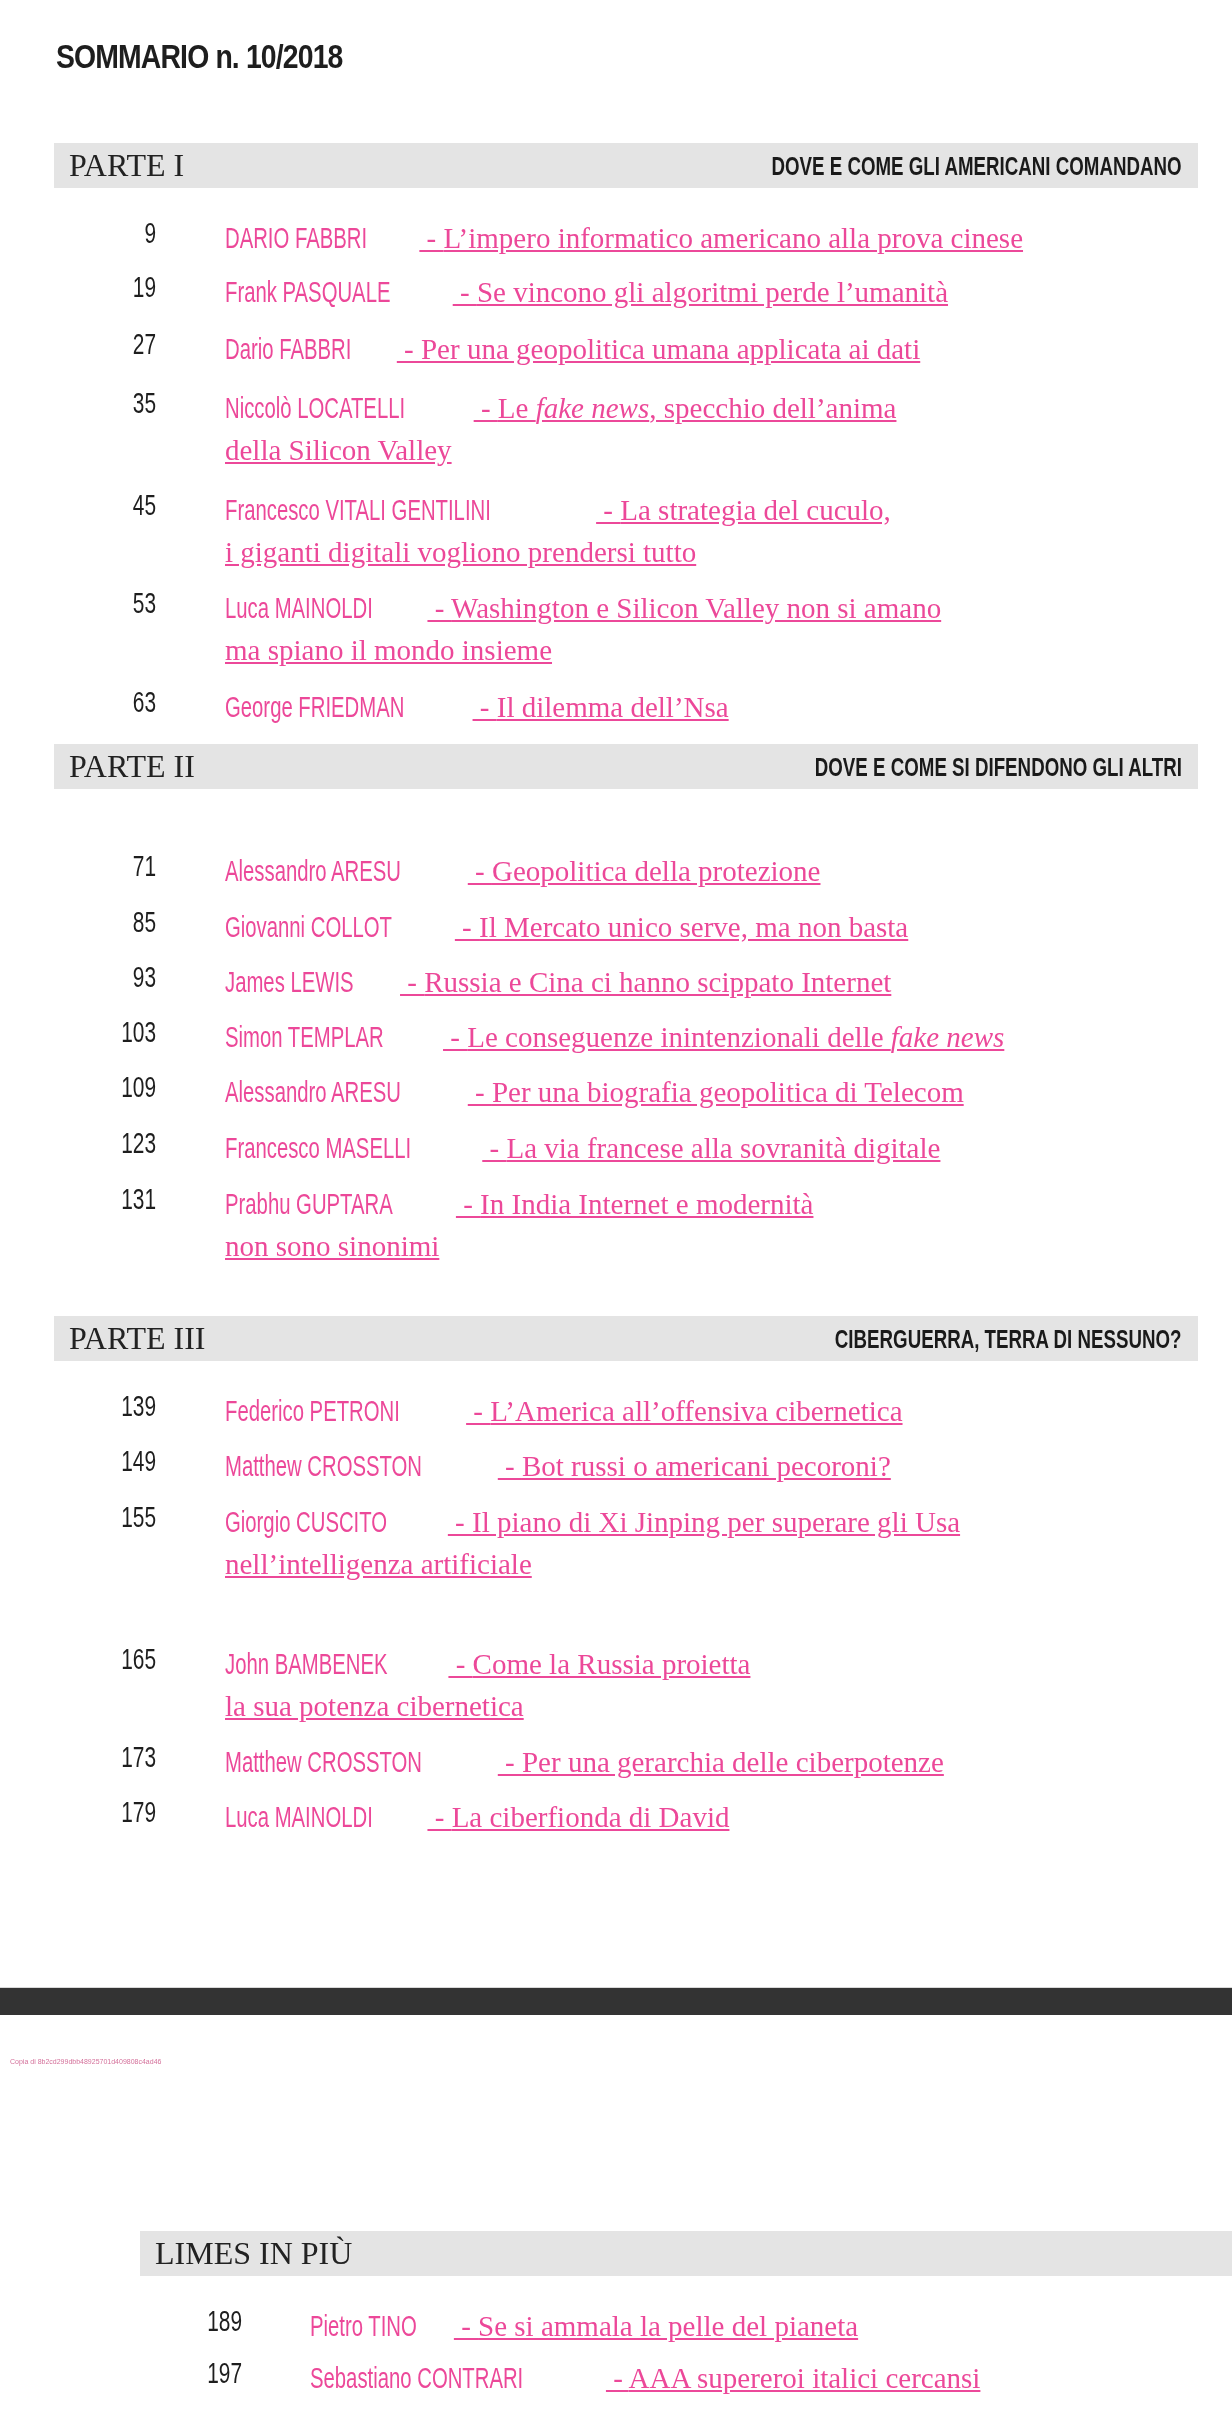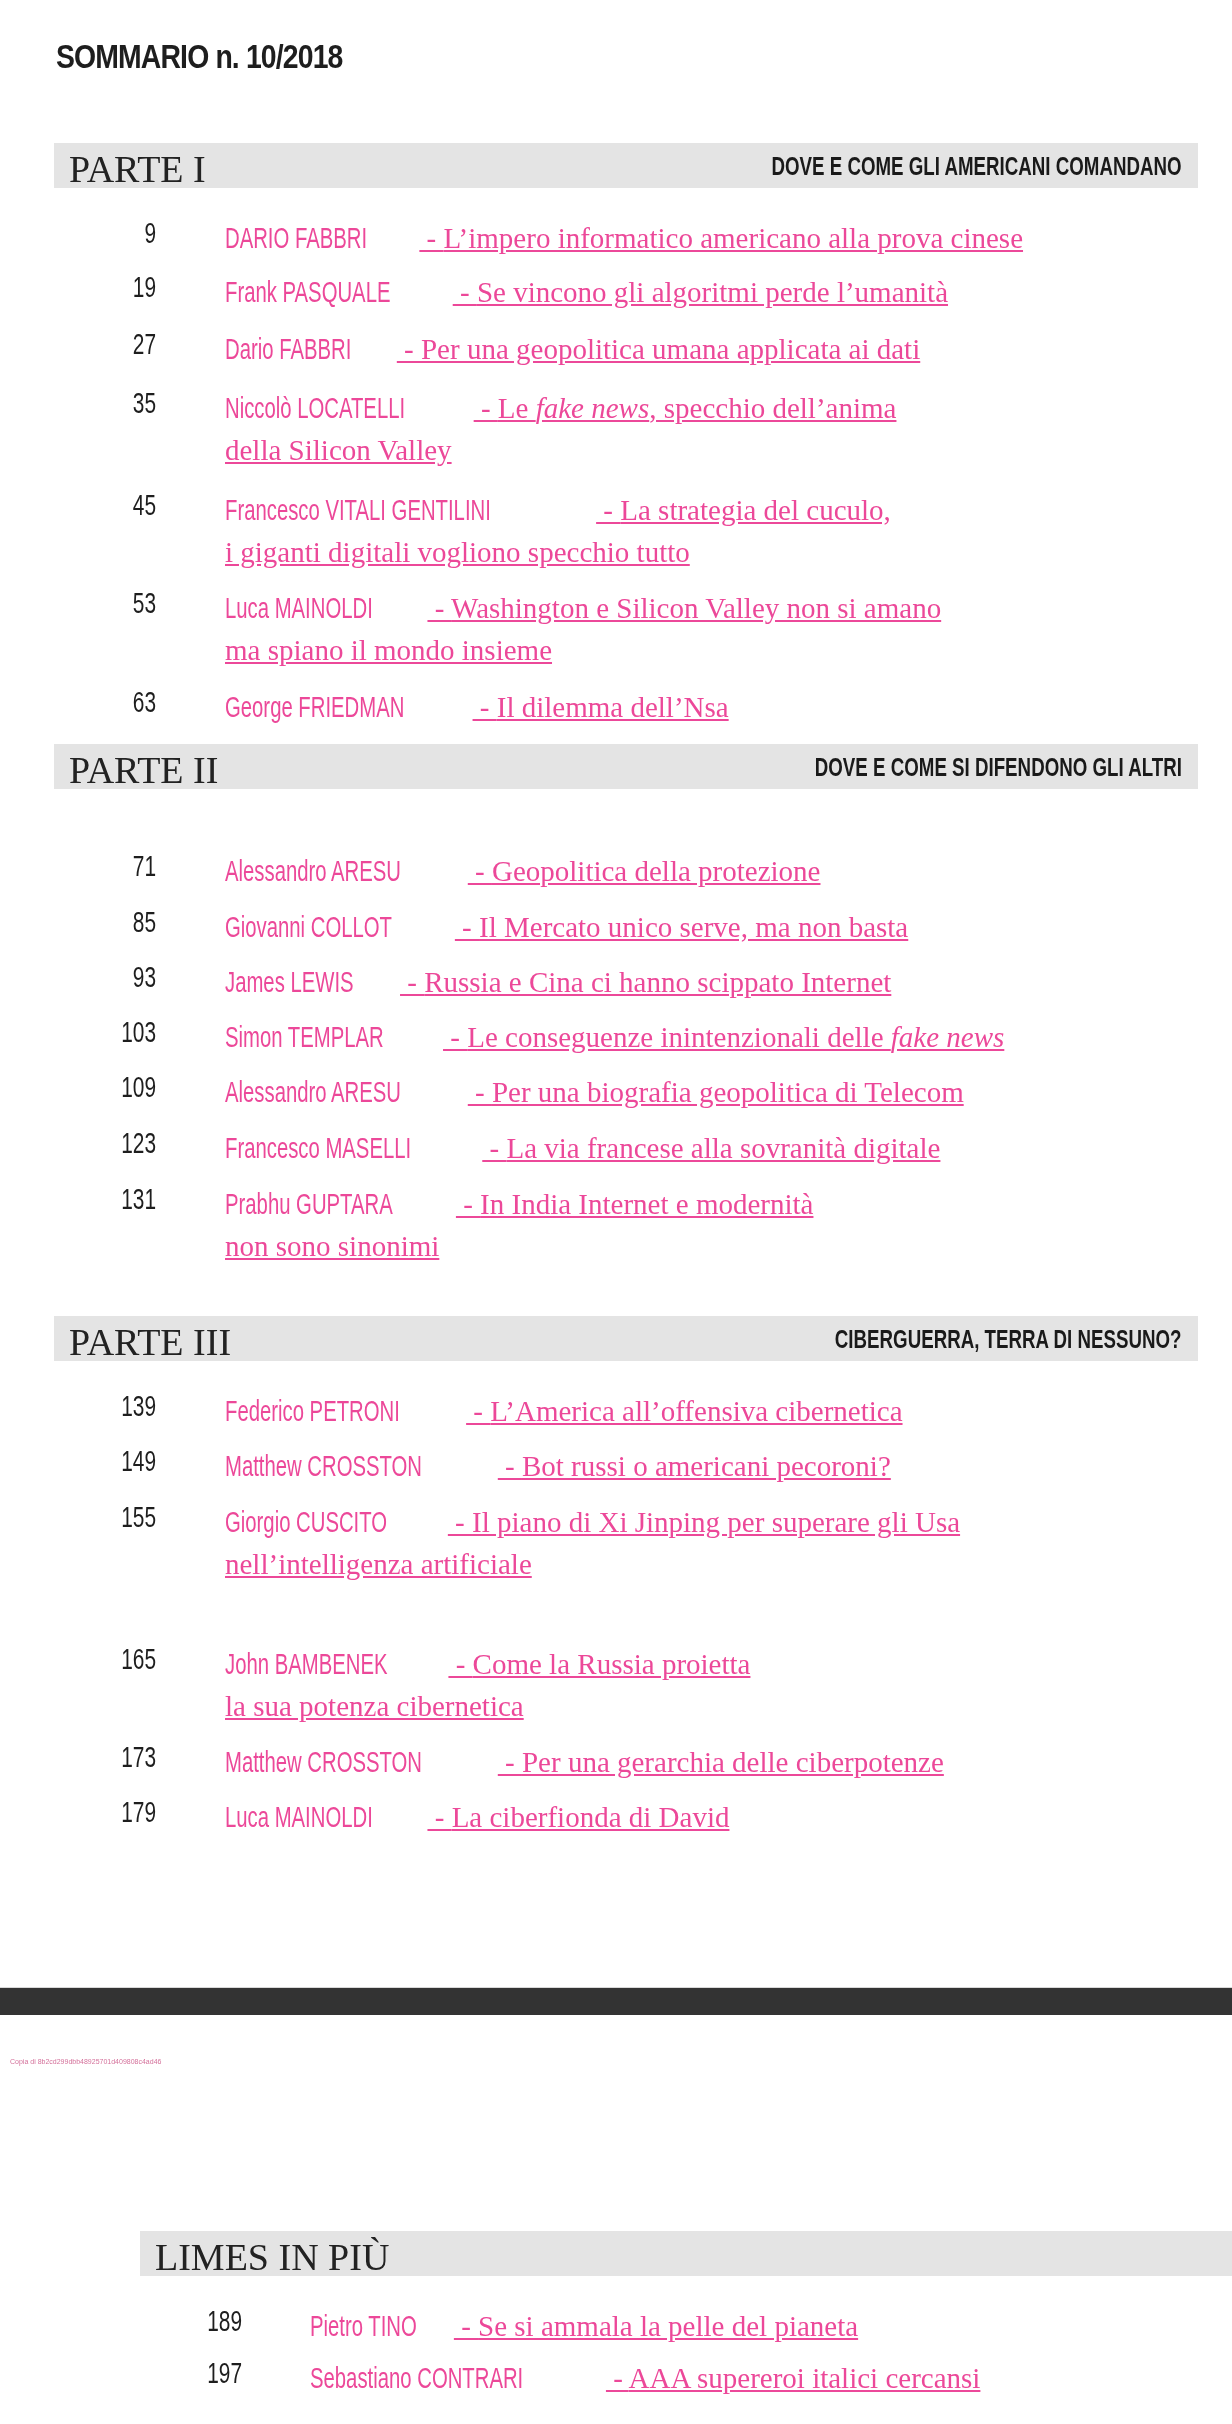--- a/index.html
+++ b/index.html
@@ -8,21 +8,21 @@
       position: absolute; left: 56px; top: 38px;
       font-family: "Liberation Sans", sans-serif; font-weight: bold;
       font-size: 33px; letter-spacing: -1px; transform: scaleX(0.86); transform-origin: left top;
       color: #1e1e1e;
     }
     .band {
       position: absolute; left: 54px; width: 1144px; height: 45px; background: #e4e4e4;
     }
     .band-left {
       position: absolute; left: 15px; top: 4px;
-      font-family: "Liberation Serif", serif; font-size: 38px; color: #222;
+      font-family: "Liberation Serif", serif; font-size: 32px; color: #222;
     }
     .band-right {
       position: absolute; right: 16px; top: 8px;
       font-family: "Liberation Sans", sans-serif; font-weight: bold; font-size: 26px;
       transform: scaleX(0.72); transform-origin: right top; color: #1a1a1a; white-space: nowrap;
     }
     .entry { position: absolute; left: 0; width: 1232px; }
     .pg {
       position: absolute; left: 60px; width: 96px; text-align: right;
       font-family: "Liberation Sans", sans-serif; font-size: 29px;
@@ -65,21 +65,21 @@
 <div class="entry" style="top:328px">
   <span class="pg">27</span>
   <div class="txt"><span class="author">Dario FABBRI</span><span> - </span><span>Per una geopolitica umana applicata ai dati</span></div>
 </div>
 <div class="entry" style="top:387px">
   <span class="pg">35</span>
   <div class="txt"><span class="author">Niccolò LOCATELLI</span><span> - </span><span><span>Le </span><span class="it">fake news</span><span>, specchio dell’anima</span></span><br><span>della Silicon Valley</span></div>
 </div>
 <div class="entry" style="top:489px">
   <span class="pg">45</span>
-  <div class="txt"><span class="author">Francesco VITALI GENTILINI</span><span> - </span><span>La strategia del cuculo,</span><br><span>i giganti digitali vogliono specchio tutto</span></div>
+  <div class="txt"><span class="author">Francesco VITALI GENTILINI</span><span> - </span><span>La strategia del cuculo,</span><br><span>i giganti digitali vogliono prendersi tutto</span></div>
 </div>
 <div class="entry" style="top:587px">
   <span class="pg">53</span>
   <div class="txt"><span class="author">Luca MAINOLDI</span><span> - </span><span>Washington e Silicon Valley non si amano</span><br><span>ma spiano il mondo insieme</span></div>
 </div>
 <div class="entry" style="top:686px">
   <span class="pg">63</span>
   <div class="txt"><span class="author">George FRIEDMAN</span><span> - </span><span>Il dilemma dell’Nsa</span></div>
 </div>
 

